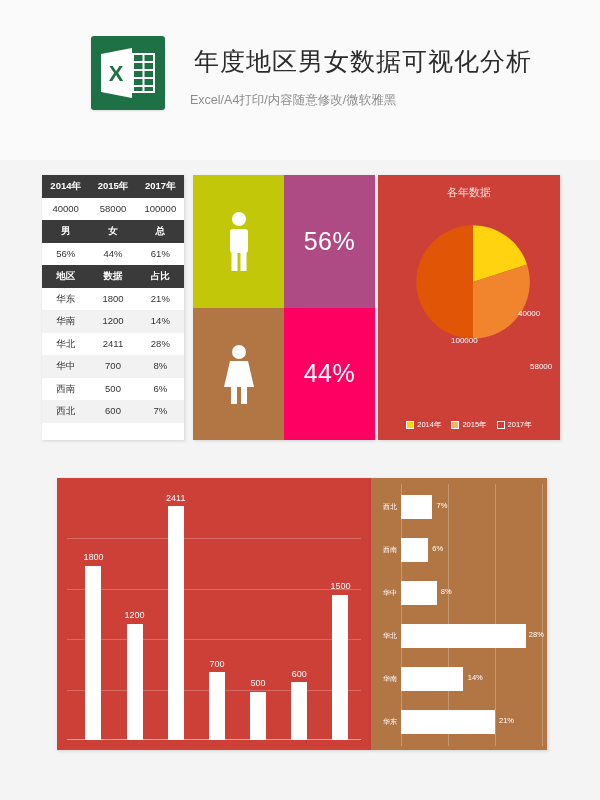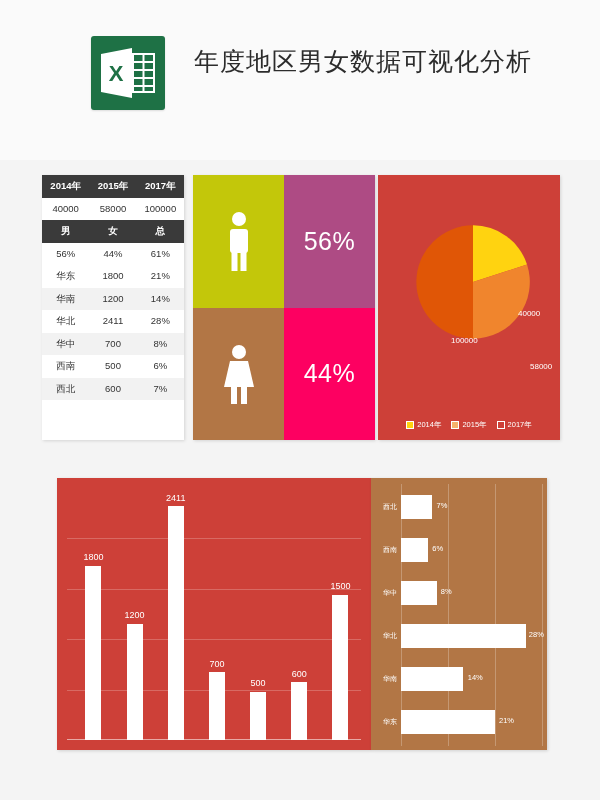--- a/index.html
+++ b/index.html
@@ -304,20 +304,21 @@
           <rect x="35" y="35" width="8.5" height="6"></rect>
           <rect x="45.5" y="35" width="8.5" height="6"></rect>
           <rect x="35" y="43" width="8.5" height="4"></rect>
           <rect x="45.5" y="43" width="8.5" height="4"></rect>
         </g>
         <text x="17" y="37" fill="#1e7145" font-size="22" font-weight="bold" text-anchor="middle" font-family="'Liberation Sans', sans-serif">X</text>
       </svg>
     </div>
     <div class="title-block">
       <h1 class="title">年度地区男女数据可视化分析</h1>
+      <p class="subtitle">Excel/A4打印/内容随意修改/微软雅黑</p>
     </div>
   </div>
 
   <div class="row-top">
 
     <div class="table-panel">
       <table class="dt">
         <tbody>
           <tr class="hdr">
             <td>2014年</td>
@@ -331,20 +332,25 @@
           </tr>
           <tr class="hdr">
             <td>男</td>
             <td>女</td>
             <td>总</td>
           </tr>
           <tr class="plain">
             <td>56%</td>
             <td>44%</td>
             <td>61%</td>
+          </tr>
+          <tr class="hdr">
+            <td>地区</td>
+            <td>数据</td>
+            <td>占比</td>
           </tr>
           <tr class="plain">
             <td>华东</td>
             <td>1800</td>
             <td>21%</td>
           </tr>
           <tr class="alt">
             <td>华南</td>
             <td>1200</td>
             <td>14%</td>
@@ -392,20 +398,21 @@
           <rect x="11" y="44" width="6" height="17" fill="#ffffff"></rect>
           <rect x="21" y="44" width="6" height="17" fill="#ffffff"></rect>
         </svg>
       </div>
       <div class="quad q-fem-pct">
         <span class="pct-text">44%</span>
       </div>
     </div>
 
     <div class="pie-panel">
+      <div class="pie-title">各年数据</div>
       <div class="pie-wrap">
         <svg width="118" height="118" viewBox="0 0 100 100">
 
           <path d="M50 50 L50 2 A48 48 0 0 1 95.8 35.2 Z" fill="#ffd310"></path>
 
           <path d="M50 50 L95.8 35.2 A48 48 0 0 1 50 98 Z" fill="#f0852d"></path>
 
           <path d="M50 50 L50 98 A48 48 0 0 1 50 2 Z" fill="#e05606"></path>
         </svg>
         <span class="pie-label pl-2014">40000</span>

